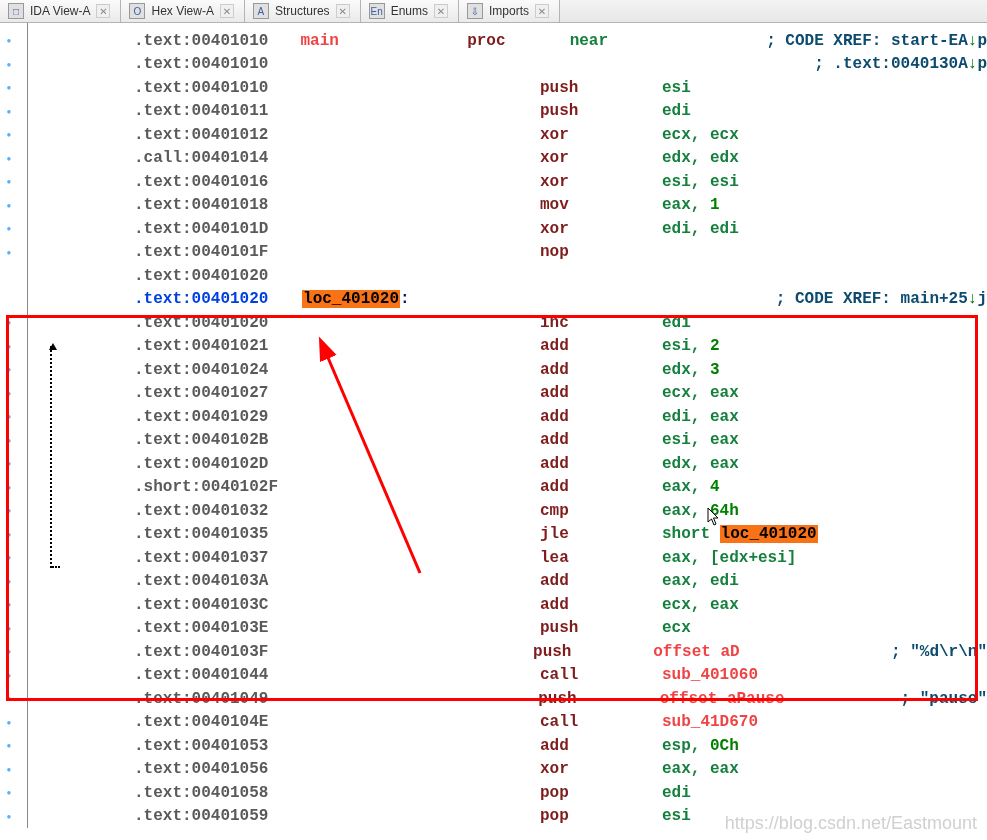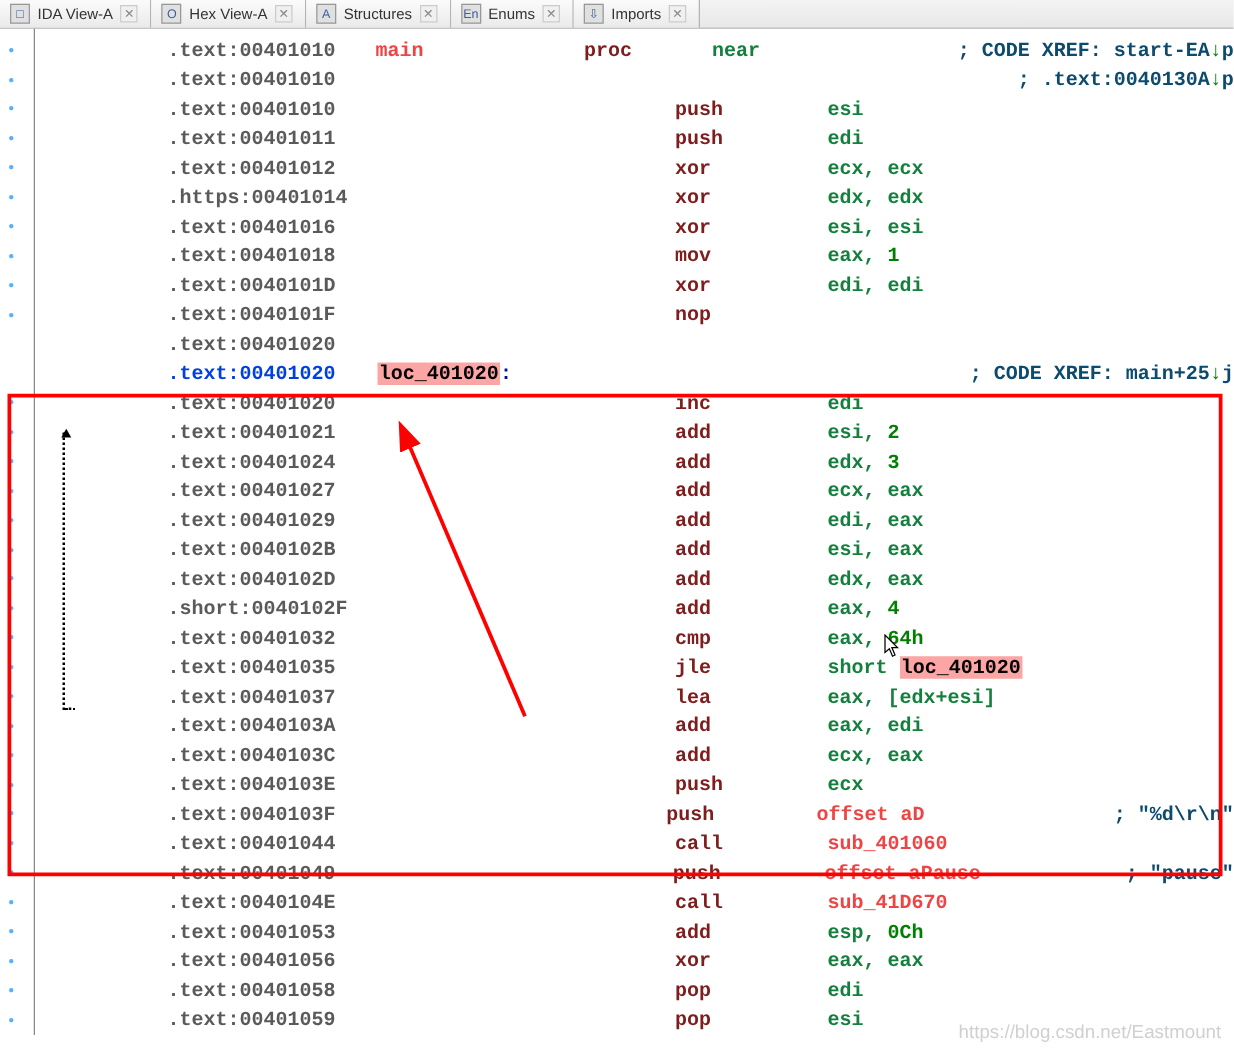--- a/index.html
+++ b/index.html
@@ -91,21 +91,21 @@
     background: #888;
   }
   .addr { color: #5a5a5a; }
   .addr-link { color: #0040e0; }
   .mnem { color: #7f1d1d; }
   .reg  { color: #15803d; }
   .num  { color: #008000; }
   .cmt  { color: #0c4a6e; text-align: right; }
   .sym  { color: #ef4444; }
   .punct{ color: #001080; }
-  .hl   { background: #fca5a5; color: #000; padding: 0 1px; }
+  .hl   { background: #f97316; color: #000; padding: 0 1px; }
   .col-addr  { display:inline-block; width: 170px; }
   .col-label { display:inline-block; width: 172px; }
   .col-mnem  { display:inline-block; width: 90px; }
   .col-oper  { display:inline-block; width: 210px; }
   .red-box {
     position: absolute;
     border: 3px solid #ff0000;
     left: 6px;
     top: 292px;
     width: 966px;
@@ -116,21 +116,21 @@
     position: absolute;
     left: 220px;
     top: 300px;
     pointer-events: none;
   }
   .watermark {
     position: absolute;
     right: 10px;
     bottom: 6px;
     font-family: sans-serif;
-    font-size: 15px;
+    font-size: 18px;
     font-weight: normal;
     color: #d0d0d0;
   }
   .xref-down::after {
     content: "↓";
     color: #008000;
     font-weight: bold;
   }
   .cursor-svg {
     position:absolute;
@@ -196,21 +196,21 @@
 
 <div class="code-area">
   <div class="linebar"></div>
   <div class="jmp-track"></div>
   <div id="rows">
       <div class="row"><span class="gutter"><span class="dot"></span></span><span class="arrowcol"></span><span class="col-addr addr">.text:00401010</span><span class="col-label"><span class="sym">main</span></span><span class="col-mnem mnem">proc</span><span class="col-oper"><span class="reg">near</span></span><span><span class="cmt">; CODE XREF: start-EA</span><span class="xref-down"></span><span class="cmt">p</span></span></div>
       <div class="row"><span class="gutter"><span class="dot"></span></span><span class="arrowcol"></span><span class="col-addr addr">.text:00401010</span><span class="col-label"></span><span class="col-mnem mnem"></span><span class="col-oper"></span><span><span class="cmt">; .text:0040130A</span><span class="xref-down"></span><span class="cmt">p</span></span></div>
       <div class="row"><span class="gutter"><span class="dot"></span></span><span class="arrowcol"></span><span class="col-addr addr">.text:00401010</span><span class="col-label"></span><span class="col-mnem mnem">push</span><span class="col-oper"><span class="reg">esi</span></span><span></span></div>
       <div class="row"><span class="gutter"><span class="dot"></span></span><span class="arrowcol"></span><span class="col-addr addr">.text:00401011</span><span class="col-label"></span><span class="col-mnem mnem">push</span><span class="col-oper"><span class="reg">edi</span></span><span></span></div>
       <div class="row"><span class="gutter"><span class="dot"></span></span><span class="arrowcol"></span><span class="col-addr addr">.text:00401012</span><span class="col-label"></span><span class="col-mnem mnem">xor</span><span class="col-oper"><span class="reg">ecx, ecx</span></span><span></span></div>
-      <div class="row"><span class="gutter"><span class="dot"></span></span><span class="arrowcol"></span><span class="col-addr addr">.https:00401014</span><span class="col-label"></span><span class="col-mnem mnem">xor</span><span class="col-oper"><span class="reg">edx, edx</span></span><span></span></div>
+      <div class="row"><span class="gutter"><span class="dot"></span></span><span class="arrowcol"></span><span class="col-addr addr">.call:00401014</span><span class="col-label"></span><span class="col-mnem mnem">xor</span><span class="col-oper"><span class="reg">edx, edx</span></span><span></span></div>
       <div class="row"><span class="gutter"><span class="dot"></span></span><span class="arrowcol"></span><span class="col-addr addr">.text:00401016</span><span class="col-label"></span><span class="col-mnem mnem">xor</span><span class="col-oper"><span class="reg">esi, esi</span></span><span></span></div>
       <div class="row"><span class="gutter"><span class="dot"></span></span><span class="arrowcol"></span><span class="col-addr addr">.text:00401018</span><span class="col-label"></span><span class="col-mnem mnem">mov</span><span class="col-oper"><span class="reg">eax, </span><span class="num">1</span></span><span></span></div>
       <div class="row"><span class="gutter"><span class="dot"></span></span><span class="arrowcol"></span><span class="col-addr addr">.text:0040101D</span><span class="col-label"></span><span class="col-mnem mnem">xor</span><span class="col-oper"><span class="reg">edi, edi</span></span><span></span></div>
       <div class="row"><span class="gutter"><span class="dot"></span></span><span class="arrowcol"></span><span class="col-addr addr">.text:0040101F</span><span class="col-label"></span><span class="col-mnem mnem">nop</span><span class="col-oper"></span><span></span></div>
       <div class="row"><span class="gutter"></span><span class="arrowcol"></span><span class="col-addr addr">.text:00401020</span><span class="col-label"></span><span class="col-mnem mnem"></span><span class="col-oper"></span><span></span></div>
       <div class="row"><span class="gutter"></span><span class="arrowcol"></span><span class="col-addr addr-link">.text:00401020</span><span class="col-label"><span class="hl">loc_401020</span><span class="punct">:</span></span><span class="col-mnem mnem"></span><span class="col-oper"></span><span><span class="cmt">; CODE XREF: main+25</span><span class="xref-down"></span><span class="cmt">j</span></span></div>
       <div class="row"><span class="gutter"><span class="dot"></span></span><span class="arrowcol"></span><span class="col-addr addr">.text:00401020</span><span class="col-label"></span><span class="col-mnem mnem">inc</span><span class="col-oper"><span class="reg">edi</span></span><span></span></div>
       <div class="row"><span class="gutter"><span class="dot"></span></span><span class="arrowcol"></span><span class="col-addr addr">.text:00401021</span><span class="col-label"></span><span class="col-mnem mnem">add</span><span class="col-oper"><span class="reg">esi, </span><span class="num">2</span></span><span></span></div>
       <div class="row"><span class="gutter"><span class="dot"></span></span><span class="arrowcol"></span><span class="col-addr addr">.text:00401024</span><span class="col-label"></span><span class="col-mnem mnem">add</span><span class="col-oper"><span class="reg">edx, </span><span class="num">3</span></span><span></span></div>
       <div class="row"><span class="gutter"><span class="dot"></span></span><span class="arrowcol"></span><span class="col-addr addr">.text:00401027</span><span class="col-label"></span><span class="col-mnem mnem">add</span><span class="col-oper"><span class="reg">ecx, eax</span></span><span></span></div>

